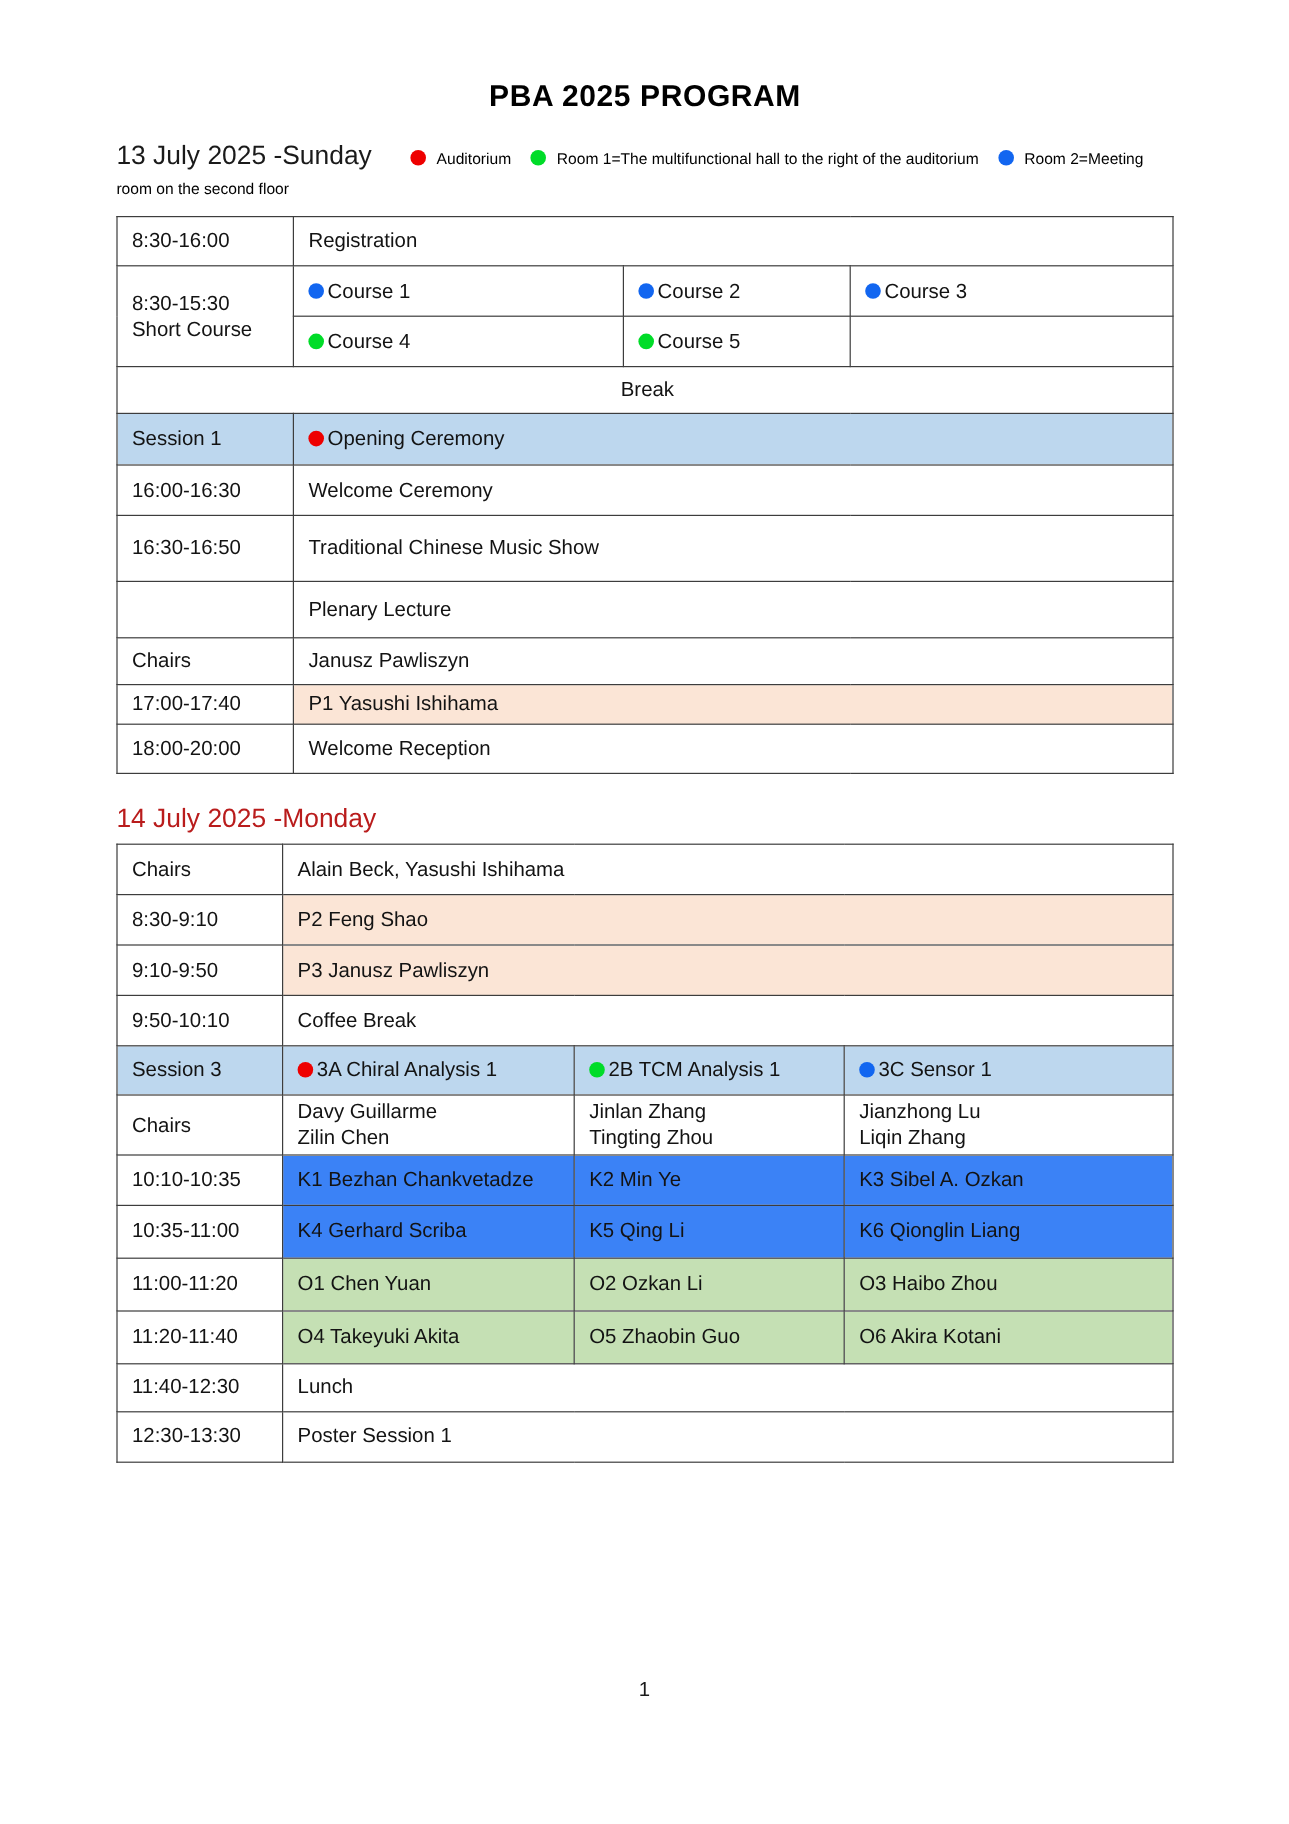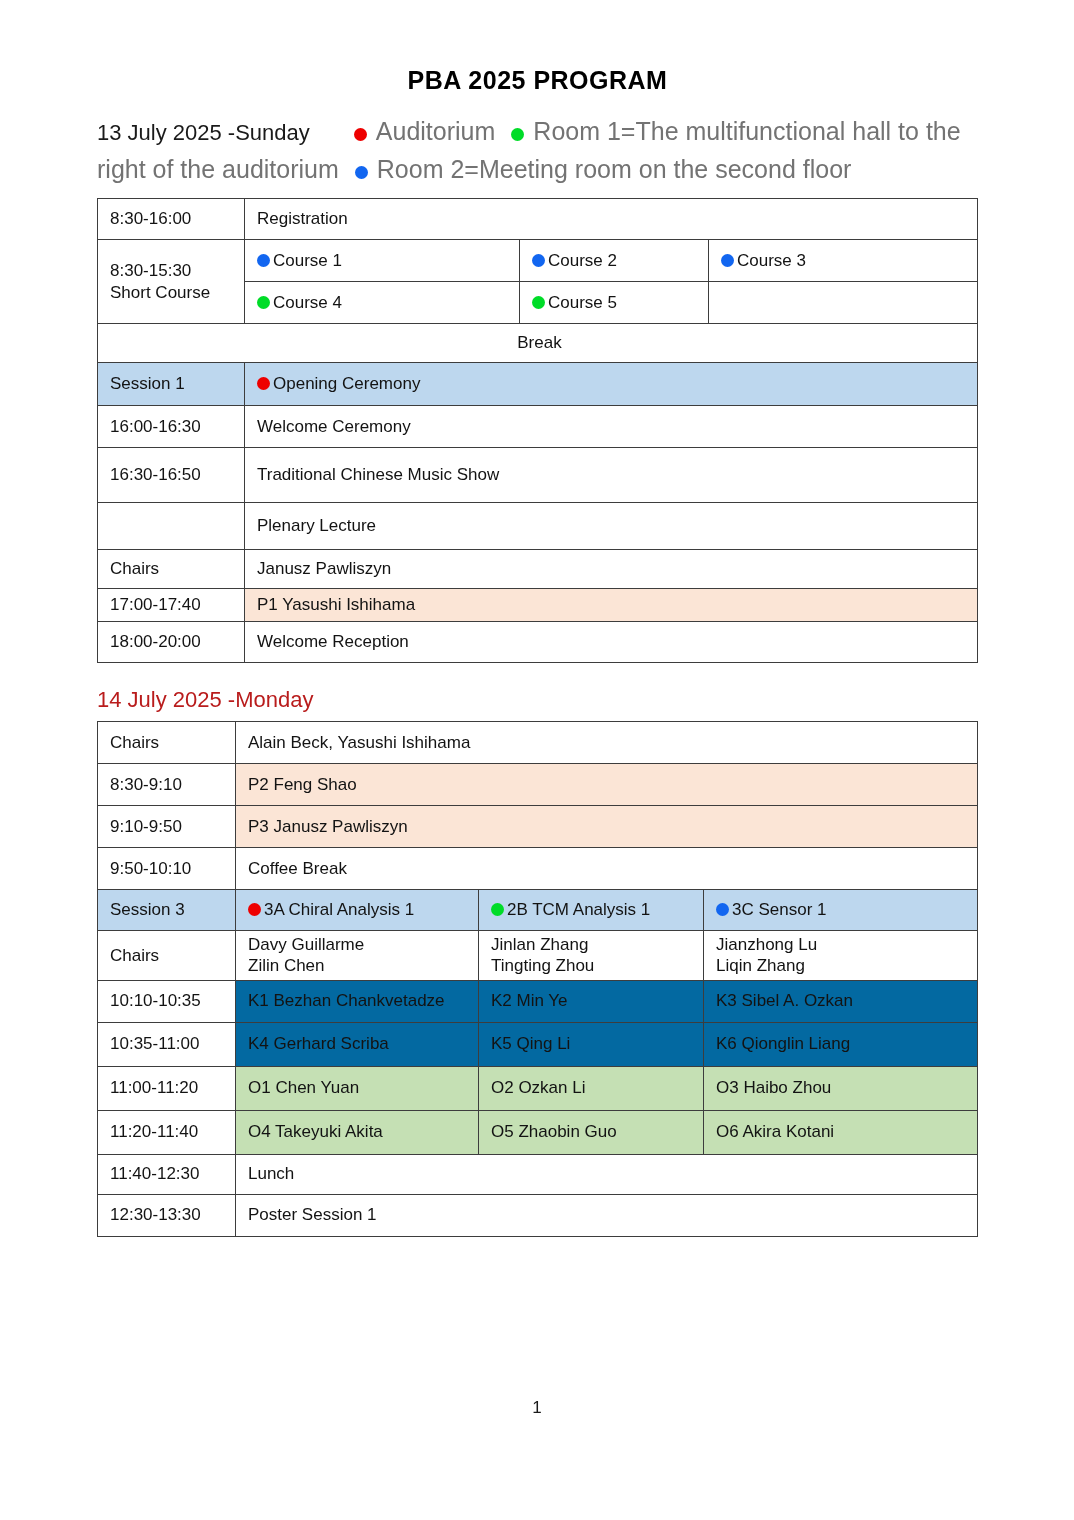--- a/index.html
+++ b/index.html
@@ -8,22 +8,22 @@
     background:#ffffff;color:#131313;
     font-family:"Liberation Sans","DejaVu Sans",sans-serif;
     padding-top:66px;
   }
   .content{width:881px;margin-left:97px;}
   h1.title{
     margin:0 0 18px 0;text-align:center;
     font-size:25px;font-weight:bold;letter-spacing:0.5px;color:#000;
   }
   .dayline{margin:0 0 10px 0;line-height:1.5;}
-  .date-heading{font-size:22px;color:#1a1a1a;margin-right:28px;}
-  .legend-text{font-size:25px;color:#737373;}
+  .date-heading{font-size:22px;color:#1a1a1a;margin-right:16px;}
+  .legend-text{font-size:13px;color:#000000;}
   .day2-heading{font-size:22px;color:#b91c1c;margin:24px 0 8px 0;font-weight:normal;}
   .dot{
     display:inline-block;width:13px;height:13px;border-radius:50%;
     vertical-align:-1px;
   }
   .legend .dot{margin:0 9px 0 16px;}
   td .dot{margin:0 3px 0 0;}
   .dot.red{background:#ee0000;}
   .dot.green{background:#00dc28;}
   .dot.blue{background:#1266f0;}
@@ -32,21 +32,21 @@
     font-size:17px;color:#131313;
   }
   table.sched td{
     border:1px solid #3d3d3d;vertical-align:middle;
     padding:3px 8px 3px 12px;line-height:1.25;
     overflow:hidden;
   }
   td.t{padding-left:10px;}
   tr.blue-row td{background:#bdd7ee;}
   td.peach{background:#fbe5d6;}
-  td.yellow{background:#0369a1;}
+  td.yellow{background:#3b82f6;}
   td.green-cell{background:#c5e0b4;}
   td.center{text-align:center;padding-left:8px;}
   .footer-pagenum{
     position:absolute;left:0;right:0;top:1398px;
     text-align:center;font-size:17px;color:#1a1a1a;
   }
 </style>
 </head>
 <body>
 

